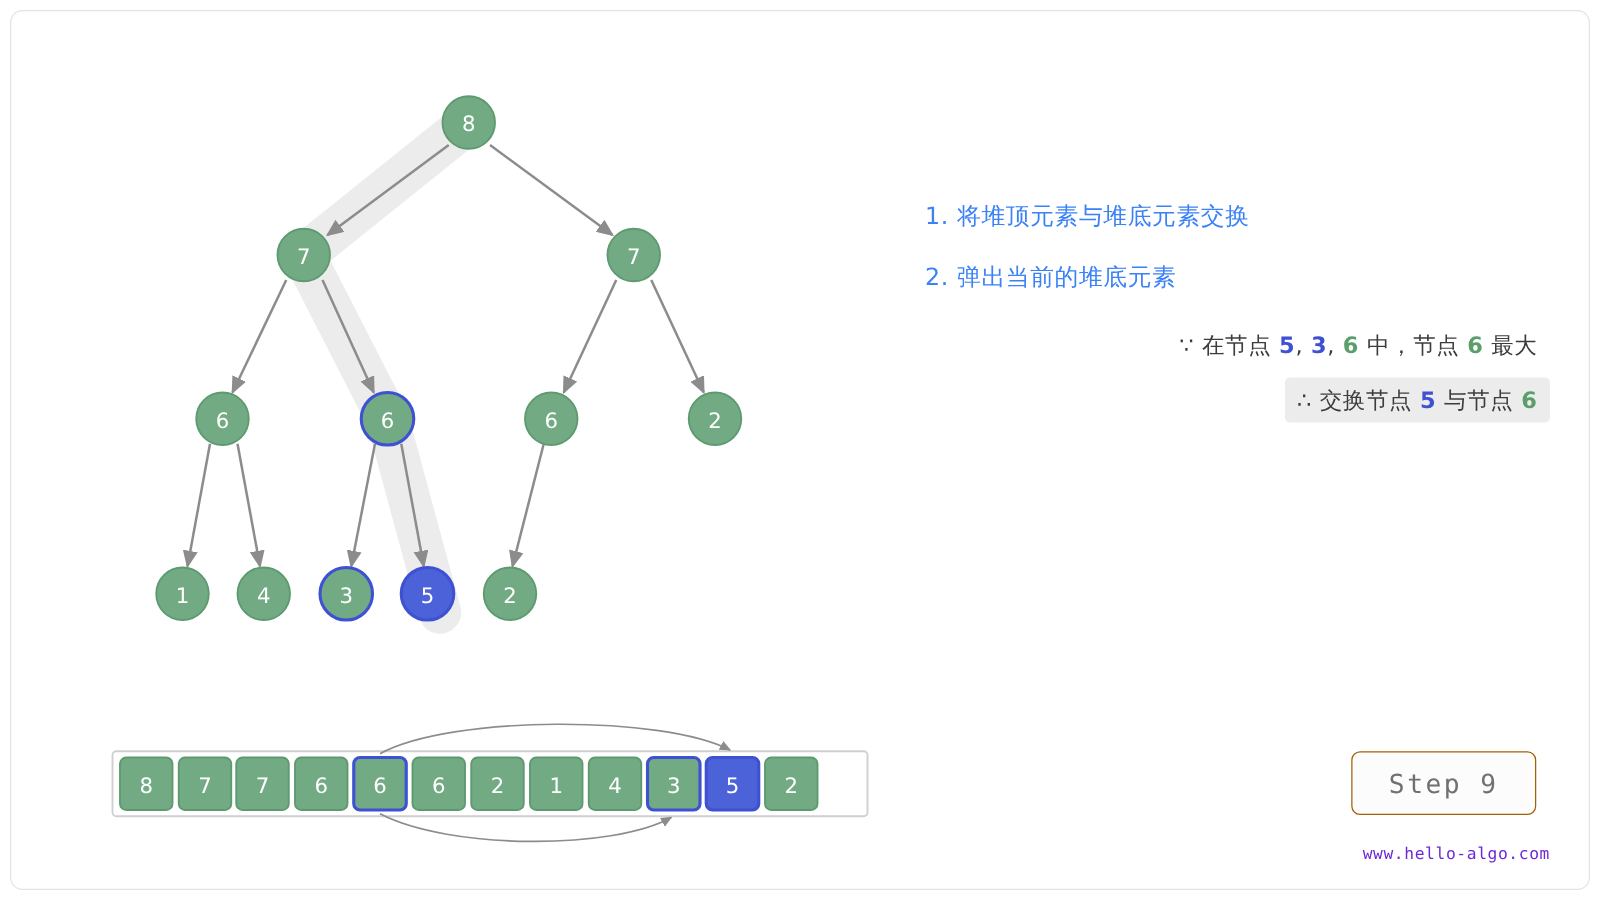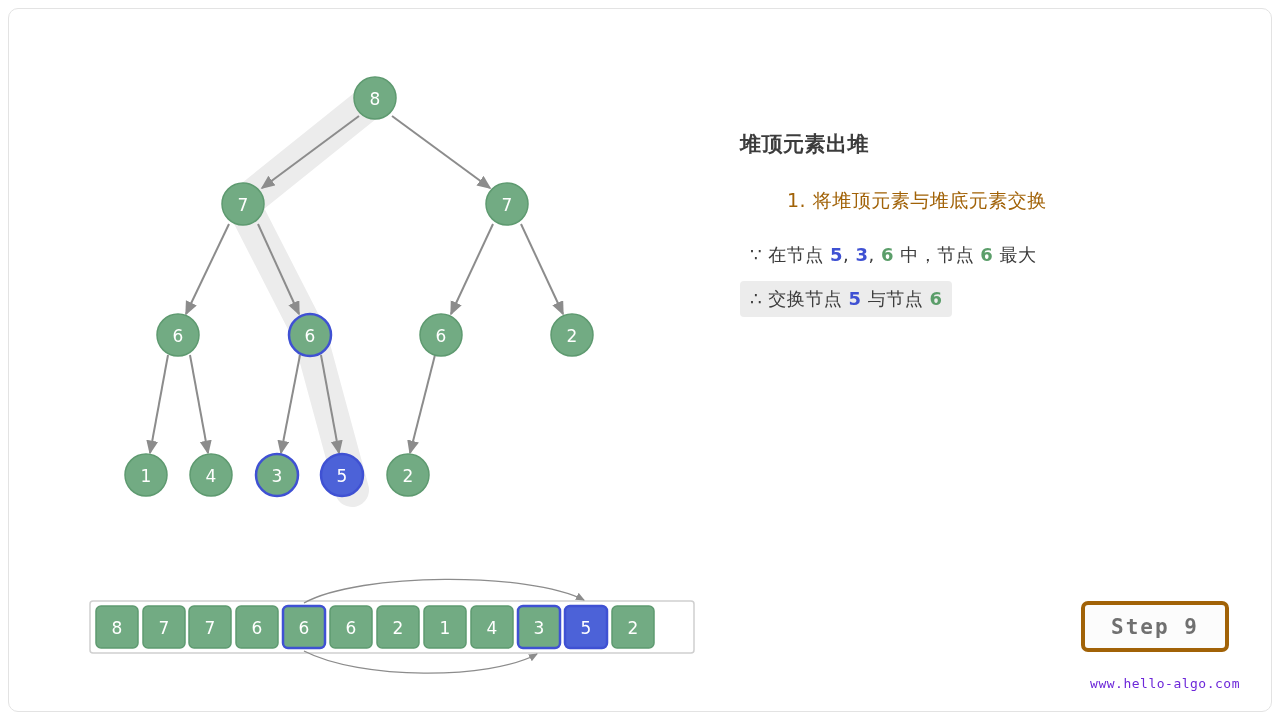--- a/index.html
+++ b/index.html
@@ -41,27 +41,27 @@
     font-size: 21px;
     font-weight: bold;
     color: #3c3c3c;
     letter-spacing: 0.5px;
   }
   .steps {
     margin-top: 30px;
   }
   .step-line {
     font-size: 19px;
-    color: #a16207;
+    color: #3b82f6;
     margin-bottom: 23px;
     letter-spacing: 0.5px;
-    margin-left: 47px;
   }
   .notes {
     margin-top: 14px;
+    text-align: right;
   }
   .note-line {
     font-size: 18px;
     color: #3c3c3c;
     letter-spacing: 0.5px;
     padding: 6px 10px;
     display: inline-block;
     border-radius: 4px;
   }
   .note-line.highlight {
@@ -69,29 +69,29 @@
   }
   .blue-num { color: #3f51d3; font-weight: bold; }
   .green-num { color: #5b9e6a; font-weight: bold; }
   
   .step-badge {
     position: absolute;
     left: 1081px;
     top: 601px;
     width: 148px;
     height: 51px;
-    border: 4px solid #a16207;
+    border: 1px solid #a16207;
     border-radius: 7px;
     background: #fcfcfc;
     display: flex;
     align-items: center;
     justify-content: center;
     font-family: "DejaVu Sans Mono", "Liberation Mono", monospace;
     font-size: 21px;
-    font-weight: bold;
+    font-weight: normal;
     color: #707070;
     letter-spacing: 2px;
     box-sizing: border-box;
   }
   .watermark {
     position: absolute;
     right: 40px;
     top: 676px;
     font-family: "DejaVu Sans Mono", "Liberation Mono", monospace;
     font-size: 13px;
@@ -266,24 +266,24 @@
       </g>
     </g>
 
     <g fill="none" stroke="#8c8c8c" stroke-width="1.3">
       <path d="M304,603 C360,572 530,572 584,600" marker-end="url(#arrow2)"></path>
       <path d="M304,651 C360,680 490,680 537,654" marker-end="url(#arrow2)"></path>
     </g>
   </svg>
 
   <div class="panel">
-    <div class="panel-title">堆顶元素出堆</div>
 
     <div class="steps">
       <div class="step-line">1. 将堆顶元素与堆底元素交换</div>
+      <div class="step-line">2. 弹出当前的堆底元素</div>
     </div>
 
     <div class="notes">
       <div class="note-line">
         <span>∵ 在节点 </span><span class="blue-num">5</span><span>,  </span><span class="blue-num">3</span><span>,  </span><span class="green-num">6</span><span> 中，节点 </span><span class="green-num">6</span><span> 最大</span>
       </div>
       <div style="height:8px"></div>
       <div class="note-line highlight">
         <span>∴ 交换节点 </span><span class="blue-num">5</span><span> 与节点 </span><span class="green-num">6</span>
       </div>

